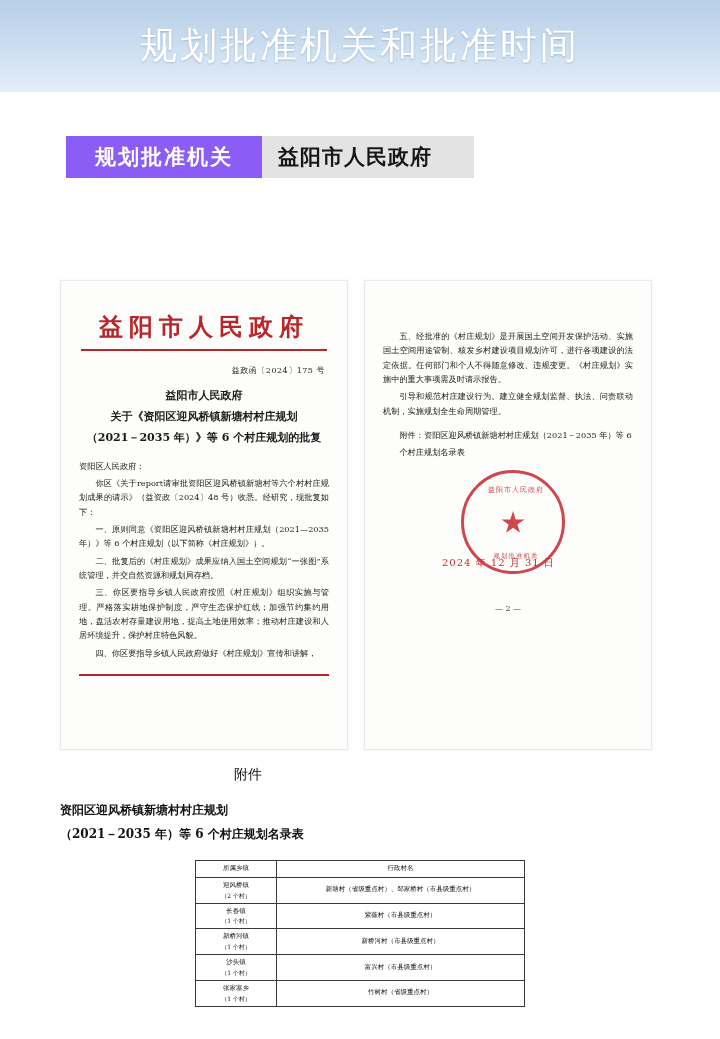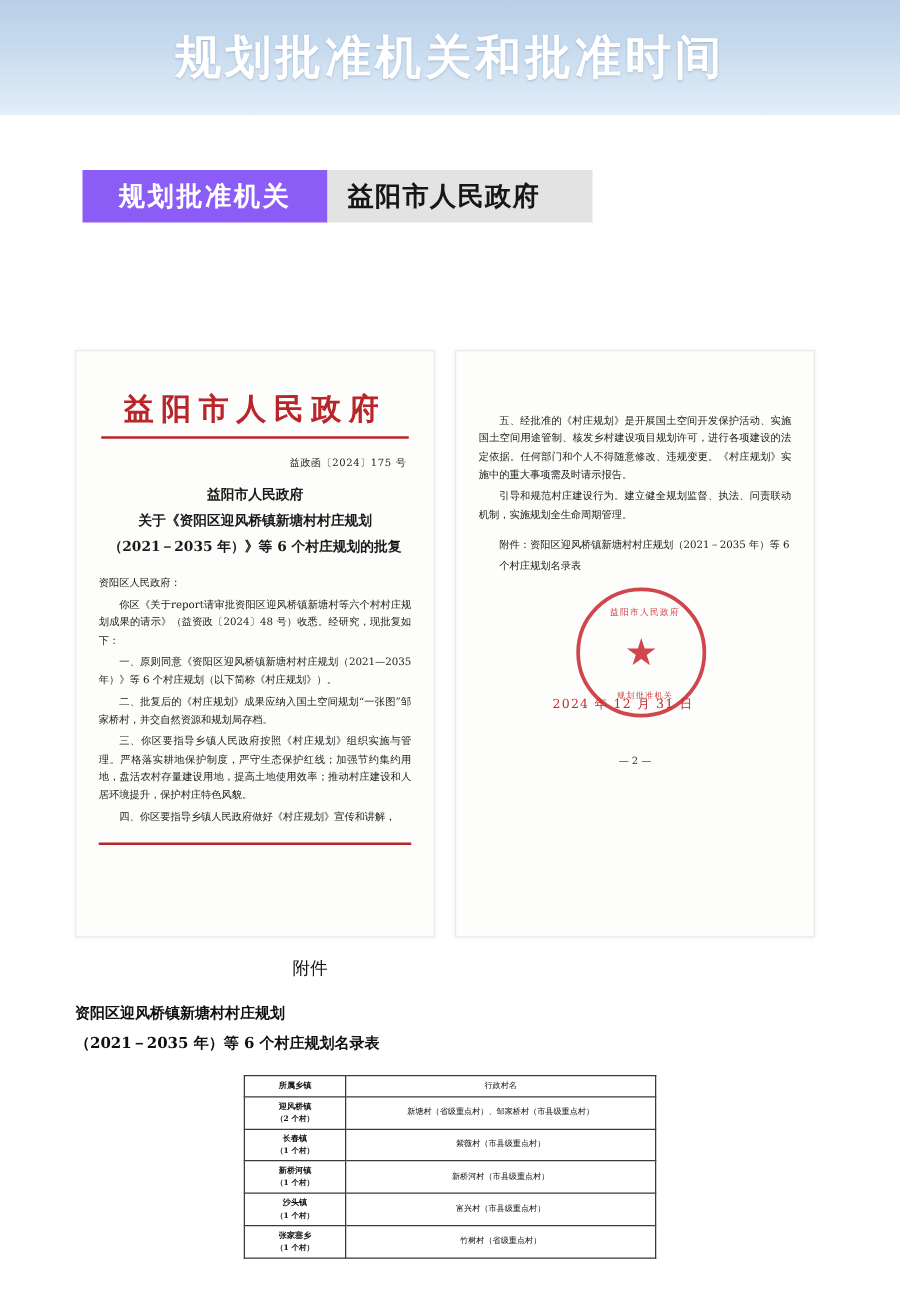--- a/index.html
+++ b/index.html
@@ -11,21 +11,21 @@
     overflow:hidden;
     position:relative;
   }
   
   .banner{
     position:absolute;left:0;top:0;width:720px;height:92px;
     background:linear-gradient(180deg,#b9cfe8 0%,#c9dcef 45%,#e3eef8 100%);
     display:flex;align-items:center;justify-content:center;
   }
   .banner-title{
-    font-size:37px;letter-spacing:3px;color:#ffffff;font-weight:bold;
+    font-size:37px;letter-spacing:3px;color:#ffffff;font-weight:normal;
     font-family:"DejaVu Sans","Liberation Sans",sans-serif;
     text-shadow:0 1px 2px rgba(80,110,150,.35);
   }
   
   .meta{
     position:absolute;left:66px;top:136px;width:590px;
   }
   .meta-row{display:flex;align-items:stretch;margin-bottom:24px;}
   .meta-label{
     width:196px;height:42px;background:#8b5cf6;
@@ -95,21 +95,21 @@
   .attach-word{margin-left:174px;font-size:14px;margin-bottom:14px;}
   .attach-title{text-align:left;font-size:12px;font-weight:bold;line-height:2;}
   .attach-table{
     margin:14px auto 0 auto;border-collapse:collapse;width:330px;
     font-size:6.5px;color:#111;
   }
   .attach-table td,.attach-table th{
     border:1px solid #3a3a3a;padding:3px 2px;text-align:center;line-height:1.5;
     font-weight:normal;
   }
-  .attach-table .c1{width:76px;font-weight:bold;}
+  .attach-table .c1{width:76px;}
   .attach-table th{font-weight:normal;}
   .sub{display:block;font-size:6px;}
 </style>
 </head>
 <body>
 
 <div class="banner">
   <div class="banner-title">规划批准机关和批准时间</div>
 </div>
 
@@ -128,21 +128,21 @@
     <div class="docnum">益政函〔2024〕175 号</div>
     <div class="doc-head">
       <span class="l">益阳市人民政府</span>
       <span class="l">关于《资阳区迎风桥镇新塘村村庄规划</span>
       <span class="l">（2021－2035 年）》等 6 个村庄规划的批复</span>
     </div>
     <div class="body-text">
       <p style="text-indent:0">资阳区人民政府：</p>
       <p>你区《关于report请审批资阳区迎风桥镇新塘村等六个村村庄规划成果的请示》（益资政〔2024〕48 号）收悉。经研究，现批复如下：</p>
       <p>一、原则同意《资阳区迎风桥镇新塘村村庄规划（2021—2035 年）》等 6 个村庄规划（以下简称《村庄规划》）。</p>
-      <p>二、批复后的《村庄规划》成果应纳入国土空间规划“一张图”邹家桥村，并交自然资源和规划局存档。</p>
+      <p>二、批复后的《村庄规划》成果应纳入国土空间规划“一张图”系统管理，并交自然资源和规划局存档。</p>
       <p>三、你区要指导乡镇人民政府按照《村庄规划》组织实施与管理。严格落实耕地保护制度，严守生态保护红线；加强节约集约用地，盘活农村存量建设用地，提高土地使用效率；推动村庄建设和人居环境提升，保护村庄特色风貌。</p>
       <p>四、你区要指导乡镇人民政府做好《村庄规划》宣传和讲解，</p>
     </div>
     <div class="bottom-rule"></div>
   </div>
 
   <div class="page page-right">
     <div class="body-text" style="margin-top:32px">
       <p>五、经批准的《村庄规划》是开展国土空间开发保护活动、实施国土空间用途管制、核发乡村建设项目规划许可，进行各项建设的法定依据。任何部门和个人不得随意修改、违规变更。《村庄规划》实施中的重大事项需及时请示报告。</p>
       <p>引导和规范村庄建设行为。建立健全规划监督、执法、问责联动机制，实施规划全生命周期管理。</p>

